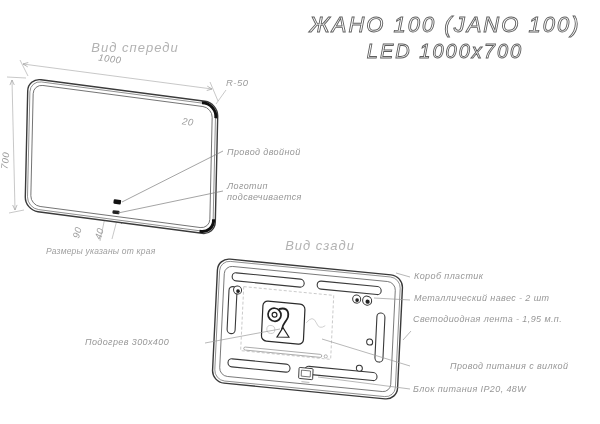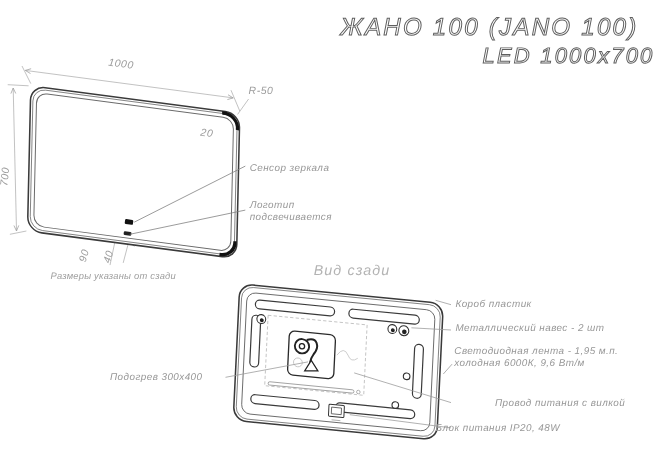--- a/index.html
+++ b/index.html
@@ -5,21 +5,21 @@
   html,body{margin:0;padding:0;background:#fff;}
   #canvas{position:relative;width:600px;height:424px;background:#ffffff;overflow:hidden;
           font-family:"Liberation Sans",sans-serif;}
   svg{position:absolute;left:0;top:0;}
   .txt{position:absolute;font-style:italic;white-space:nowrap;}
   .title1{font-size:22px;letter-spacing:2px;color:#6e6e6e;
           -webkit-text-fill-color:transparent;-webkit-text-stroke:0.9px #5f5f5f;
           width:300px;text-align:center;}
   .title2{font-size:20px;letter-spacing:2px;color:#6e6e6e;
           -webkit-text-fill-color:transparent;-webkit-text-stroke:0.9px #5f5f5f;
-          width:300px;text-align:right;font-style:italic;}
+          width:300px;text-align:center;font-style:italic;}
   .heading{font-size:13px;color:#b3b3b3;letter-spacing:1px;text-align:center;}
   .lbl{font-size:9px;color:#979797;letter-spacing:0.4px;}
   .dim{font-size:9.5px;color:#9b9b9b;letter-spacing:0.5px;text-align:center;}
   .note{font-size:8.5px;color:#9e9e9e;line-height:10.5px;letter-spacing:0.2px;}
   .ml{line-height:10.5px;}
 </style>
 </head>
 <body>
 
 <div id="canvas">
@@ -120,41 +120,41 @@
         <line x1="322" y1="339" x2="410" y2="366"></line>
         <line x1="318" y1="377" x2="410" y2="389"></line>
         <line x1="205" y1="343" x2="280" y2="329"></line>
       </g>
     </g>
   </svg>
 
   <div class="txt title1" style="left:295px;top:12px;">ЖАНО 100 (JANO 100)</div>
   <div class="txt title2" style="left:295px;top:40px;">LED 1000x700</div>
 
+  <div class="txt heading" style="left:60px;top:40px;width:150px;">Вид спереди</div>
   <div class="txt heading" style="left:250px;top:238px;width:140px;">Вид сзади</div>
 
   <div class="txt dim" style="left:80px;top:53px;width:60px;transform:rotate(7.6deg);">1000</div>
   <div class="txt dim" style="left:-13px;top:155px;width:36px;transform:rotate(-84deg);">700</div>
   <div class="txt dim" style="left:226px;top:77px;">R-50</div>
   <div class="txt dim" style="left:176px;top:116px;width:24px;transform:rotate(8deg);">20</div>
   <div class="txt dim" style="left:64px;top:227px;width:26px;transform:rotate(-73deg);">90</div>
   <div class="txt dim" style="left:86px;top:228px;width:26px;transform:rotate(-73deg);">40</div>
 
-  <div class="txt lbl" style="left:227px;top:147px;">Сенсор зеркала</div>
+  <div class="txt lbl" style="left:227px;top:147px;">Провод двойной</div>
   <div class="txt lbl ml" style="left:227px;top:181px;">
     <div>Логотип</div>
     <div>подсвечивается</div>
   </div>
   <div class="txt note" style="left:46px;top:246px;">
-    <div>Размеры указаны от сзади</div>
+    <div>Размеры указаны от края</div>
   </div>
 
   <div class="txt lbl" style="left:414px;top:271px;text-align:right;">Короб пластик</div>
   <div class="txt lbl" style="left:414px;top:293px;font-style:italic;">Металлический навес - 2 шт</div>
   <div class="txt lbl ml" style="left:413px;top:314px;">
     <div>Светодиодная лента - 1,95 м.п.</div>
-    <div>холодная 6000К, 9,6 Вт/м</div>
   </div>
   <div class="txt lbl" style="left:414px;top:361px;margin-left:36px;">Провод питания с вилкой</div>
-  <div class="txt lbl" style="left:396px;top:384px;">Блок питания IP20, 48W</div>
-  <div class="txt lbl" style="left:100px;top:337px;font-style:italic;">Подогрев 300x400</div>
+  <div class="txt lbl" style="left:413px;top:384px;">Блок питания IP20, 48W</div>
+  <div class="txt lbl" style="left:85px;top:337px;font-style:italic;">Подогрев 300x400</div>
 
 </div>
 
 </body></html>

